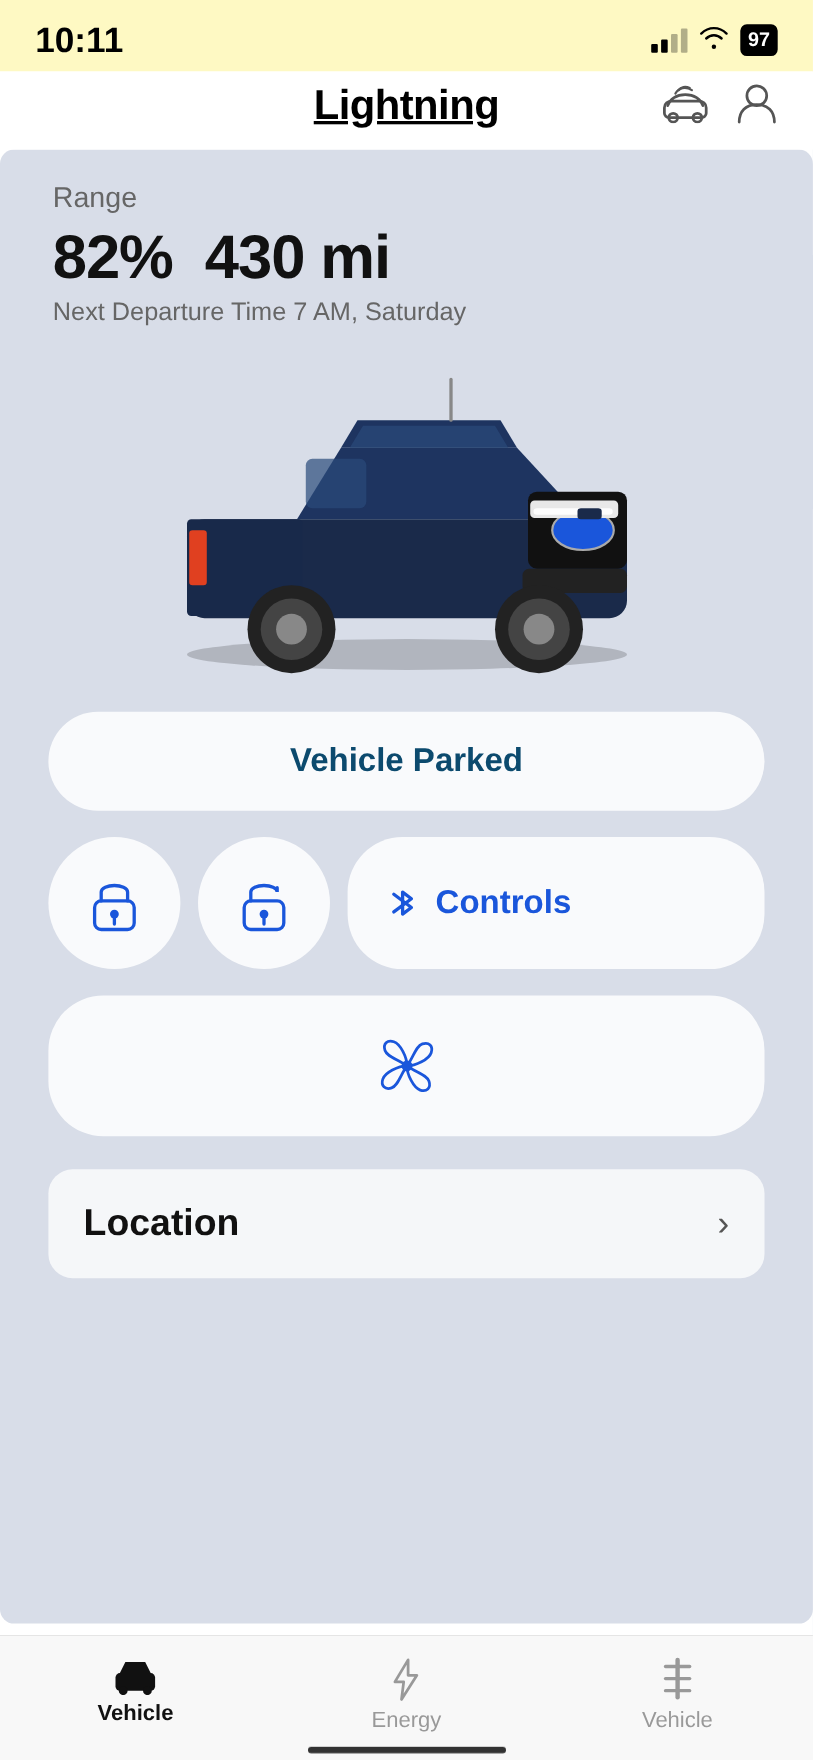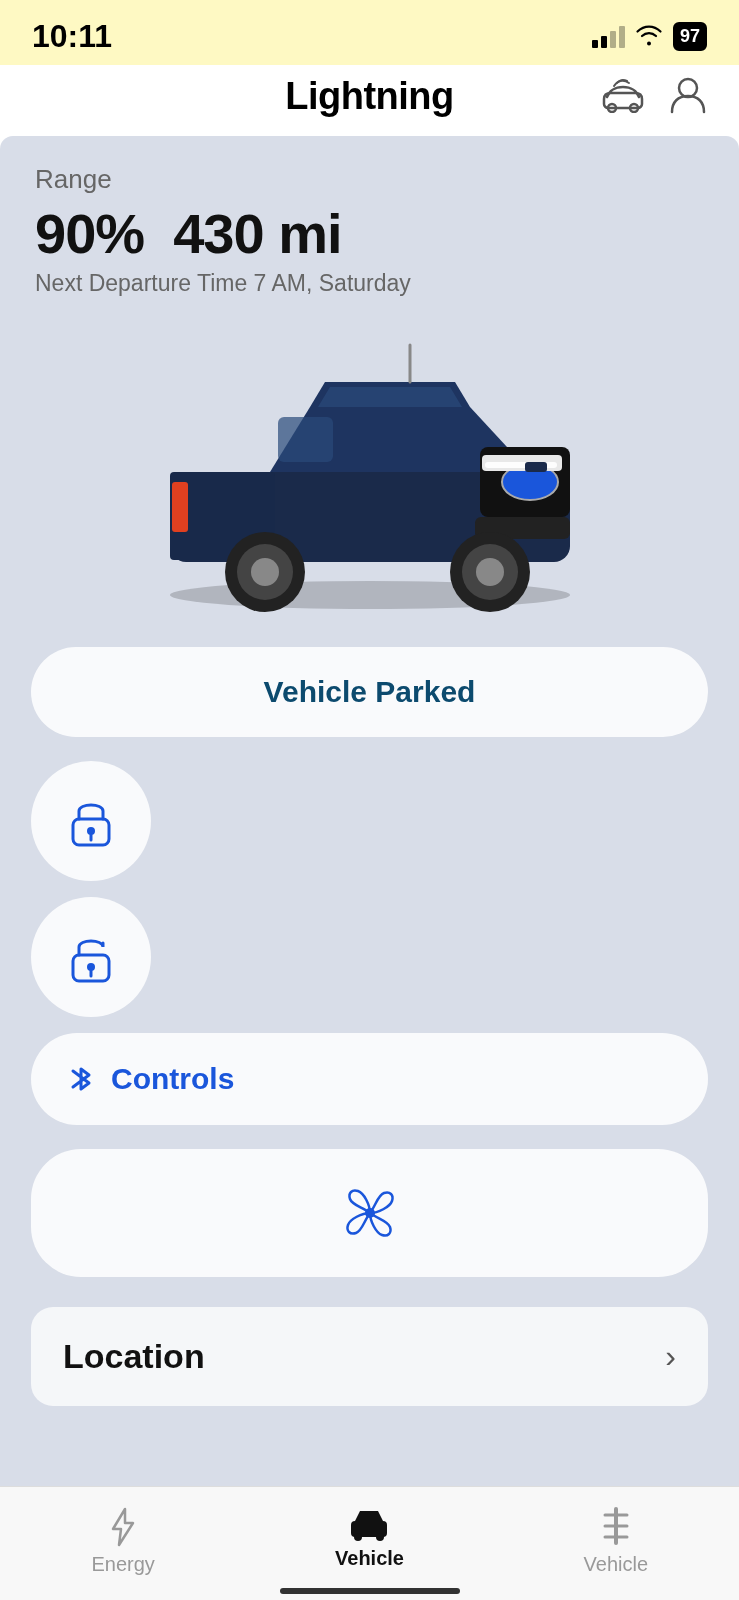--- a/index.html
+++ b/index.html
@@ -62,20 +62,21 @@
     }
 
     
     .header {
       display: flex;
       align-items: center;
       justify-content: center;
       padding: 10px 32px 18px;
       background: #fff;
       position: relative;
+      text-decoration: underline;
     }
     .header-title {
       font-size: 38px;
       font-weight: 700;
       color: #000;
       letter-spacing: -0.5px;
     }
     .header-icons {
       position: absolute;
       right: 32px;
@@ -85,21 +86,21 @@
     }
     .header-icon {
       cursor: pointer;
       color: #555;
     }
 
     
     .main-content {
       background: #d8dde8;
       min-height: 1340px;
-      padding: 28px 31px 0;
+      padding: 28px 44px 0;
       border-radius: 13px;
     }
 
     
     .range-section {
       padding: 0 0 0 4px;
     }
     .range-label {
       font-size: 26px;
       color: #666;
@@ -142,21 +143,20 @@
       cursor: pointer;
       text-align: center;
       display: block;
     }
 
     
     .controls-row {
       display: flex;
       gap: 16px;
       margin-bottom: 24px;
-      flex-direction: column;
     }
     .icon-btn-round {
       background: rgba(255,255,255,0.85);
       border: none;
       border-radius: 50%;
       width: 120px;
       height: 120px;
       display: flex;
       align-items: center;
       justify-content: center;
@@ -315,21 +315,21 @@
       </svg>
     </div>
   </div>
 </div>
 
 <div class="main-content">
 
   <div class="range-section">
     <div class="range-label">Range</div>
     <div class="range-value">
-      <span>90%</span>&nbsp;&nbsp;<span>430 mi</span>
+      <span>82%</span>&nbsp;&nbsp;<span>430 mi</span>
     </div>
     <div class="departure-text">Next Departure Time 7 AM, Saturday</div>
   </div>
 
   <div class="car-area">
     <svg width="520" height="300" viewBox="0 0 520 300">
 
       <ellipse cx="260" cy="278" rx="200" ry="14" fill="rgba(0,0,0,0.18)"></ellipse>
 
       <rect x="60" y="155" width="400" height="90" rx="16" fill="#1a2a4a"></rect>
@@ -412,39 +412,39 @@
 
   <div class="location-section">
     <span class="location-title">Location</span>
     <span class="chevron-right">›</span>
   </div>
 
   <div class="tab-spacer"></div>
 </div>
 
 <div class="tab-bar">
-
-  <div class="tab-item">
-    <svg width="32" height="42" viewBox="0 0 32 42" fill="none" class="tab-icon">
-      <path d="M18 4 L6 24 L14 24 L12 40 L26 18 L18 18 Z" stroke="#999" stroke-width="2.5" stroke-linejoin="round" fill="none"></path>
-    </svg>
-    <span class="tab-label">Energy</span>
-  </div>
 
   <div class="tab-item">
     <svg width="42" height="36" viewBox="0 0 42 36" fill="none" class="tab-icon active">
       <rect x="3" y="16" width="36" height="16" rx="4" fill="#111"></rect>
       <path d="M7 16 L12 6 L30 6 L35 16 Z" fill="#111"></path>
       <circle cx="10" cy="32" r="4" fill="#111"></circle>
       <circle cx="32" cy="32" r="4" fill="#111"></circle>
     </svg>
     <span class="tab-label active">Vehicle</span>
   </div>
 
   <div class="tab-item">
+    <svg width="32" height="42" viewBox="0 0 32 42" fill="none" class="tab-icon">
+      <path d="M18 4 L6 24 L14 24 L12 40 L26 18 L18 18 Z" stroke="#999" stroke-width="2.5" stroke-linejoin="round" fill="none"></path>
+    </svg>
+    <span class="tab-label">Energy</span>
+  </div>
+
+  <div class="tab-item">
     <svg width="42" height="42" viewBox="0 0 42 42" fill="none" class="tab-icon">
       <line x1="21" y1="4" x2="21" y2="38" stroke="#999" stroke-width="4" stroke-linecap="round"></line>
       <line x1="10" y1="10" x2="32" y2="10" stroke="#999" stroke-width="3" stroke-linecap="round"></line>
       <line x1="10" y1="21" x2="32" y2="21" stroke="#999" stroke-width="3" stroke-linecap="round"></line>
       <line x1="10" y1="32" x2="32" y2="32" stroke="#999" stroke-width="3" stroke-linecap="round"></line>
     </svg>
     <span class="tab-label">Vehicle</span>
   </div>
 </div>
 

